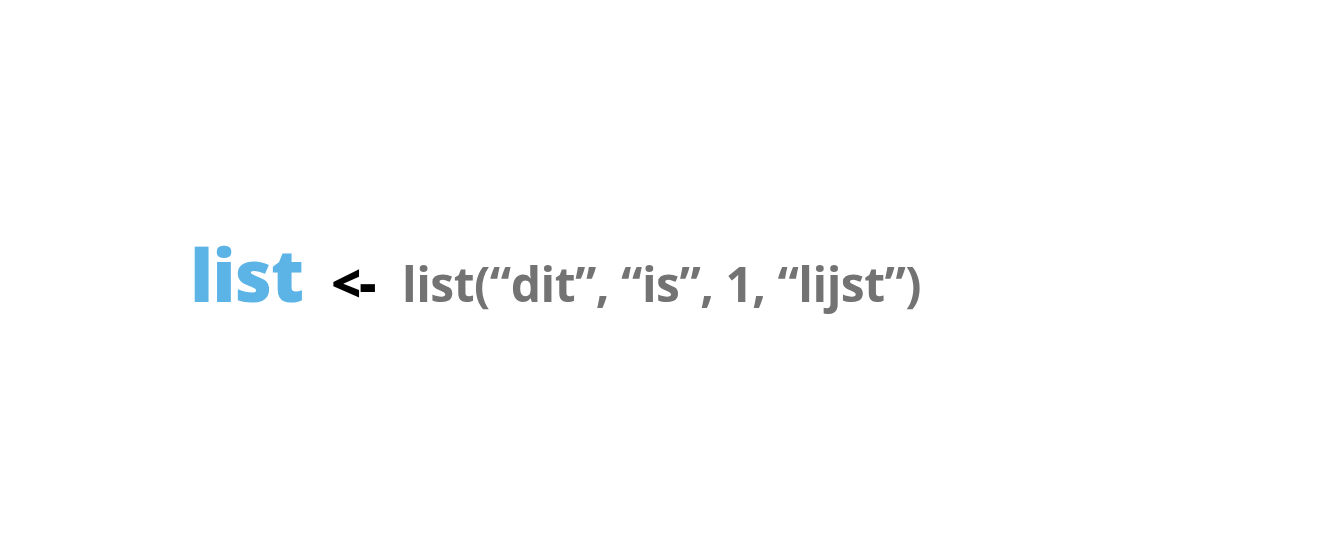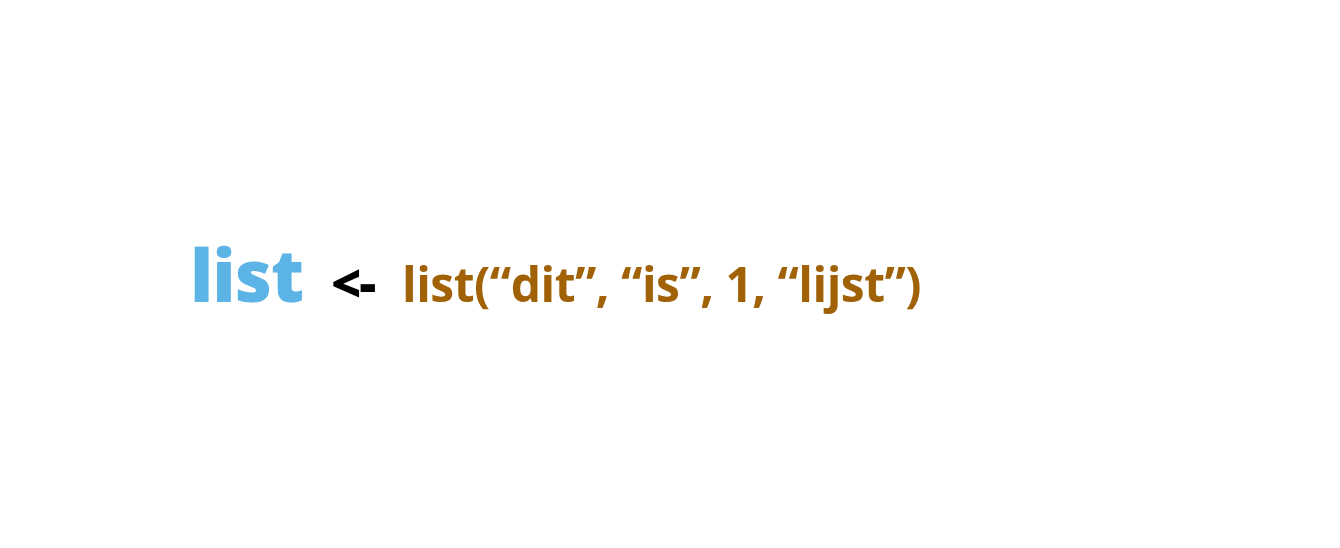--- a/index.html
+++ b/index.html
@@ -29,21 +29,21 @@
       font-weight: 800;
       letter-spacing: -1px;
     }
     .assign-op {
       color: #000000;
       font-size: 52px;
       font-weight: 800;
       letter-spacing: -2px;
     }
     .expr {
-      color: #a16207;
+      color: #737373;
       font-size: 48px;
       font-weight: 700;
       letter-spacing: -0.5px;
     }
   </style>
 </head>
 <body>
 
 <div class="code-line">
   <span class="var-name">list</span>

